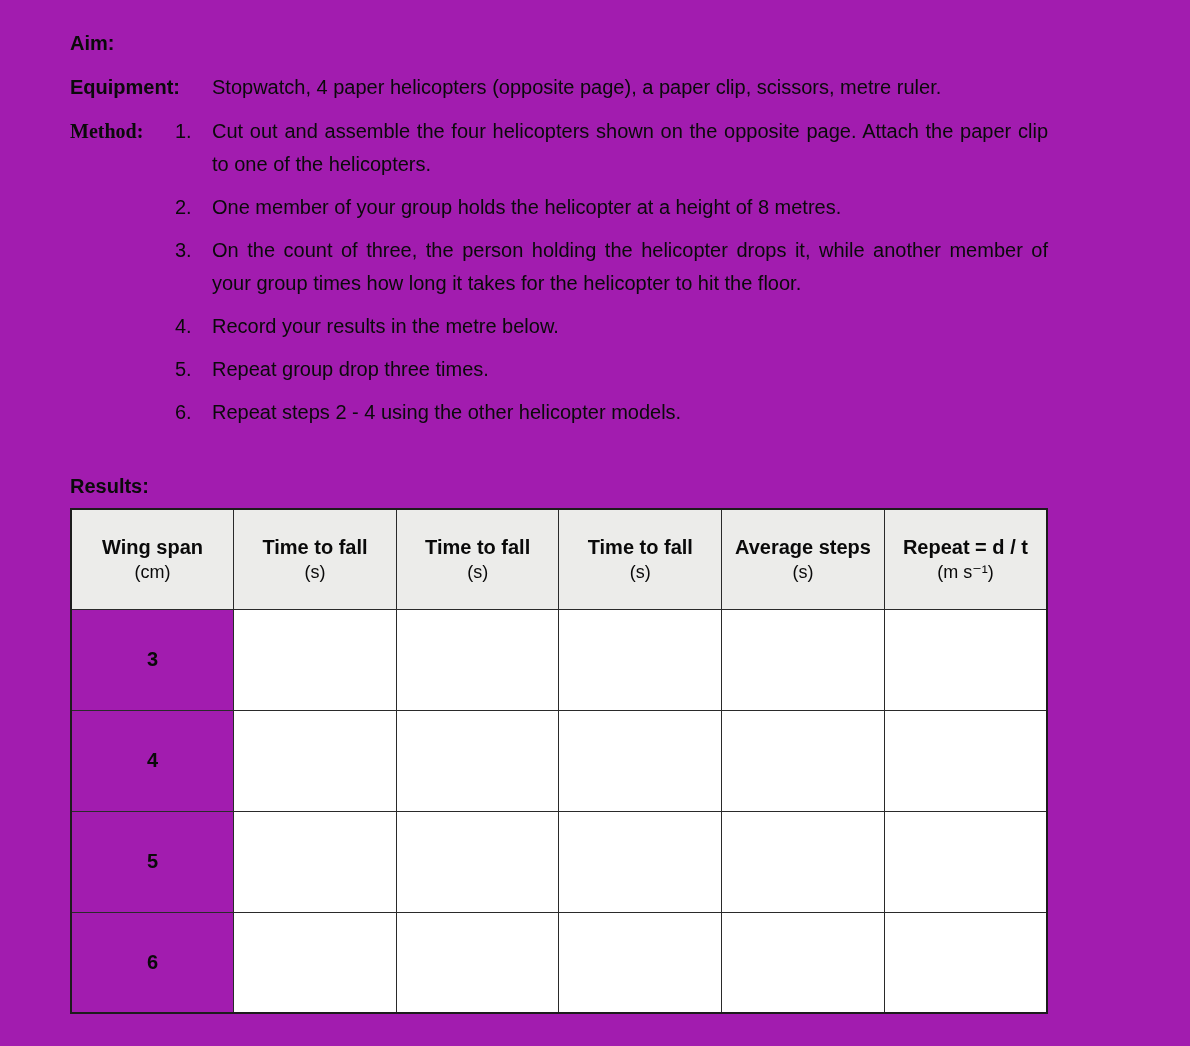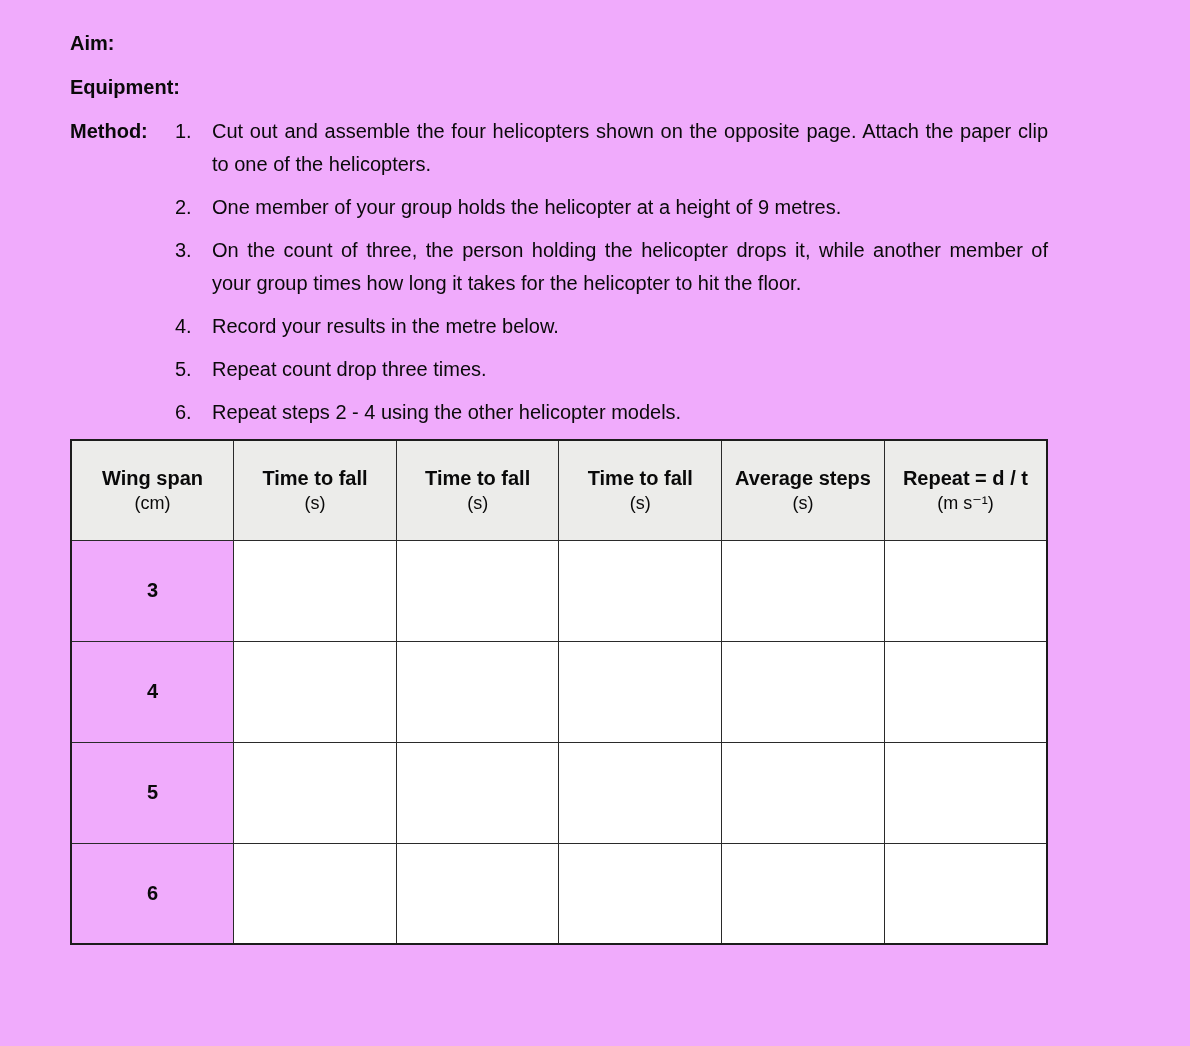--- a/index.html
+++ b/index.html
@@ -6,33 +6,33 @@
     margin: 0;
     padding: 0;
     background: #ffffff;
     font-family: "Liberation Sans", "DejaVu Sans", sans-serif;
     color: #0a0a0a;
   }
   .page {
     position: relative;
     width: 1190px;
     height: 1046px;
-    background: #f0abfc;
+    background: #a21caf;
     box-sizing: border-box;
     padding: 27px 0 0 70px;
     overflow: hidden;
   }
   .content { width: 978px; }
 
   .kv-row { display: flex; margin-bottom: 11px; line-height: 33px; font-size: 20px; }
   .kv-label { width: 142px; font-weight: bold; flex-shrink: 0; }
   .kv-text { flex: 1; }
 
   .method-row { display: flex; font-size: 20px; line-height: 33px; }
-  .method-label { width: 105px; font-weight: bold; flex-shrink: 0; }
+  .method-label { width: 105px; font-weight: bold; flex-shrink: 0; font-family: Liberation Serif, serif; }
   .steps { flex: 1; }
   .step { display: flex; margin-bottom: 10px; }
   .step-num { width: 37px; flex-shrink: 0; }
   .step-text { flex: 1; }
   .step-text.justify { text-align: justify; }
 
   .results-label {
     font-weight: bold;
     font-size: 20px;
     line-height: 33px;
@@ -69,59 +69,61 @@
 
 <div class="page">
   <div class="content">
 
     <div class="kv-row">
       <div class="kv-label">Aim:</div>
     </div>
 
     <div class="kv-row">
       <div class="kv-label">Equipment:</div>
+      <div class="kv-text">Stopwatch, 4 paper helicopters (opposite page), a paper clip, scissors, metre ruler.</div>
     </div>
 
     <div class="method-row">
       <div class="method-label">Method:</div>
       <div class="steps">
 
         <div class="step">
           <div class="step-num">1.</div>
           <div class="step-text justify">Cut out and assemble the four helicopters shown on the opposite page. Attach the paper clip to one of the helicopters.</div>
         </div>
 
         <div class="step">
           <div class="step-num">2.</div>
-          <div class="step-text">One member of your group holds the helicopter at a height of 9 metres.</div>
+          <div class="step-text">One member of your group holds the helicopter at a height of 8 metres.</div>
         </div>
 
         <div class="step">
           <div class="step-num">3.</div>
           <div class="step-text justify">On the count of three, the person holding the helicopter drops it, while another member of your group times how long it takes for the helicopter to hit the floor.</div>
         </div>
 
         <div class="step">
           <div class="step-num">4.</div>
           <div class="step-text">Record your results in the metre below.</div>
         </div>
 
         <div class="step">
           <div class="step-num">5.</div>
-          <div class="step-text">Repeat count drop three times.</div>
+          <div class="step-text">Repeat group drop three times.</div>
         </div>
 
         <div class="step">
           <div class="step-num">6.</div>
           <div class="step-text">Repeat steps 2 - 4 using the other helicopter models.</div>
         </div>
 
       </div>
     </div>
 
+    <div class="results-label">Results:</div>
 
     <table class="results">
       <thead>
         <tr>
           <th class="header-cell">
             <span class="hdr-title">Wing span</span>
             <span class="hdr-unit">(cm)</span>
           </th>
           <th class="header-cell">
             <span class="hdr-title">Time to fall</span>

